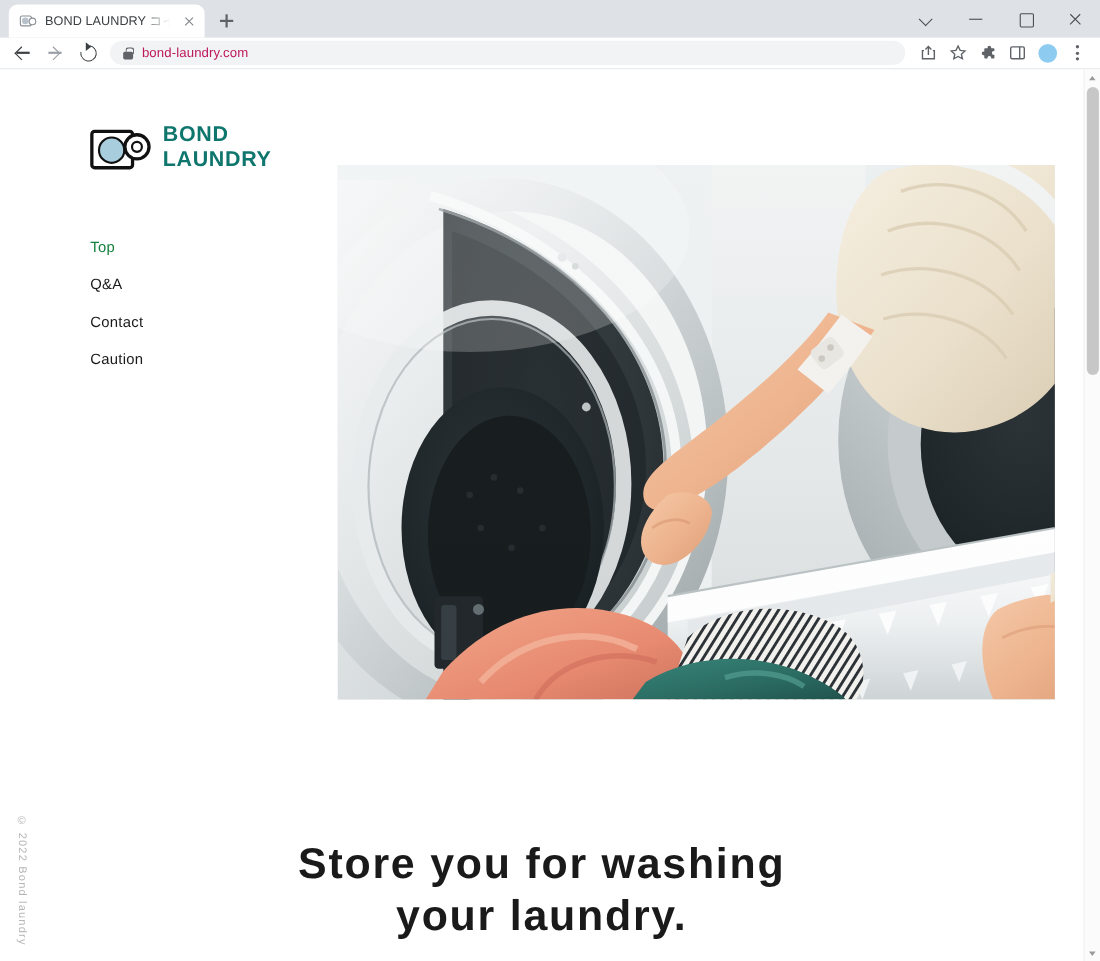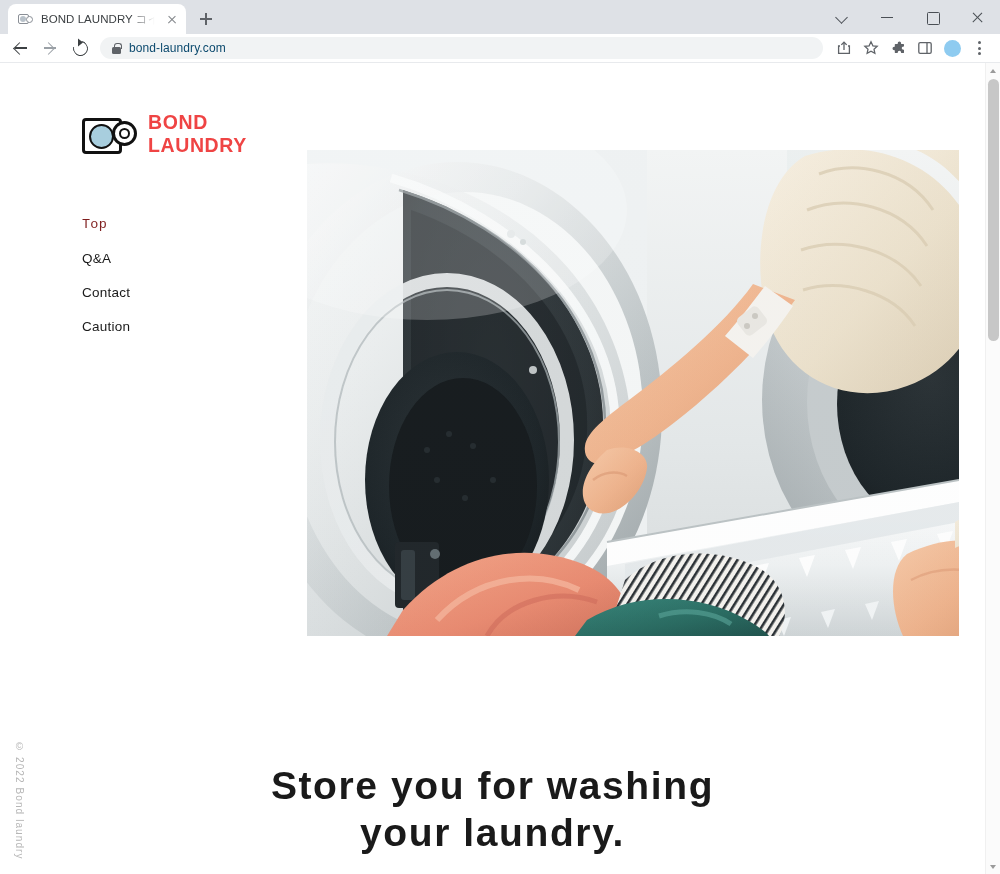--- a/index.html
+++ b/index.html
@@ -113,21 +113,21 @@
   }
   .lock { width: 9px; height: 11px; position: relative; flex: 0 0 9px; }
   .lock::before {
     content: ""; position: absolute; left: 1.5px; top: 0; width: 6px; height: 5px;
     border: 1.4px solid #5f6368; border-bottom: none; border-radius: 3px 3px 0 0;
   }
   .lock::after {
     content: ""; position: absolute; left: 0; top: 4.5px; width: 9px; height: 6.5px;
     background: #5f6368; border-radius: 1.5px;
   }
-  .url { font-size: 12px; color: #0c4a6e; letter-spacing: .1px; }
+  .url { font-size: 12px; color: #be185d; letter-spacing: .1px; }
 
   .tb-icons { display: flex; align-items: center; gap: 1px; }
   .tbtn { width: 26px; height: 26px; position: relative; }
   .ic-share svg, .ic-star svg, .ic-ext svg, .ic-panel svg { position: absolute; left: 5px; top: 5px; }
   .avatar {
     width: 17px; height: 17px; border-radius: 50%; background: #8ecbf0;
     margin: 4.5px auto;
   }
   .ic-menu span {
     position: absolute; left: 12px; width: 3px; height: 3px; border-radius: 50%; background: #5f6368;
@@ -185,30 +185,30 @@
   }
   .lm-circle-out {
     position: absolute; left: 30px; top: 10px; width: 25px; height: 25px;
     border-radius: 50%; border: 3px solid #111; background: #fff;
   }
   .lm-circle-in {
     position: absolute; left: 37px; top: 17px; width: 11px; height: 11px;
     border-radius: 50%; border: 2.6px solid #111; background: #fff;
   }
   .logo-text {
-    font-size: 19.5px; font-weight: 700; color: #ef4444;
+    font-size: 19.5px; font-weight: 700; color: #0f766e;
     line-height: 1.18; letter-spacing: .6px;
   }
 
   .nav { display: flex; flex-direction: column; }
   .nav-item {
     font-size: 13.5px; color: #1a1a1a; letter-spacing: .25px;
     padding: 9.5px 0; text-decoration: none; display: block;
   }
-  .nav-item.is-active { color: #7f1d1d; font-family: Liberation Mono, monospace; }
+  .nav-item.is-active { color: #15803d; }
 
   
   .hero {
     position: absolute; left: 307px; top: 87px; width: 652px; height: 486px;
     overflow: hidden; background: #e9ecee;
   }
   .hero svg { display: block; width: 100%; height: 100%; }
 
   
   .headline {

